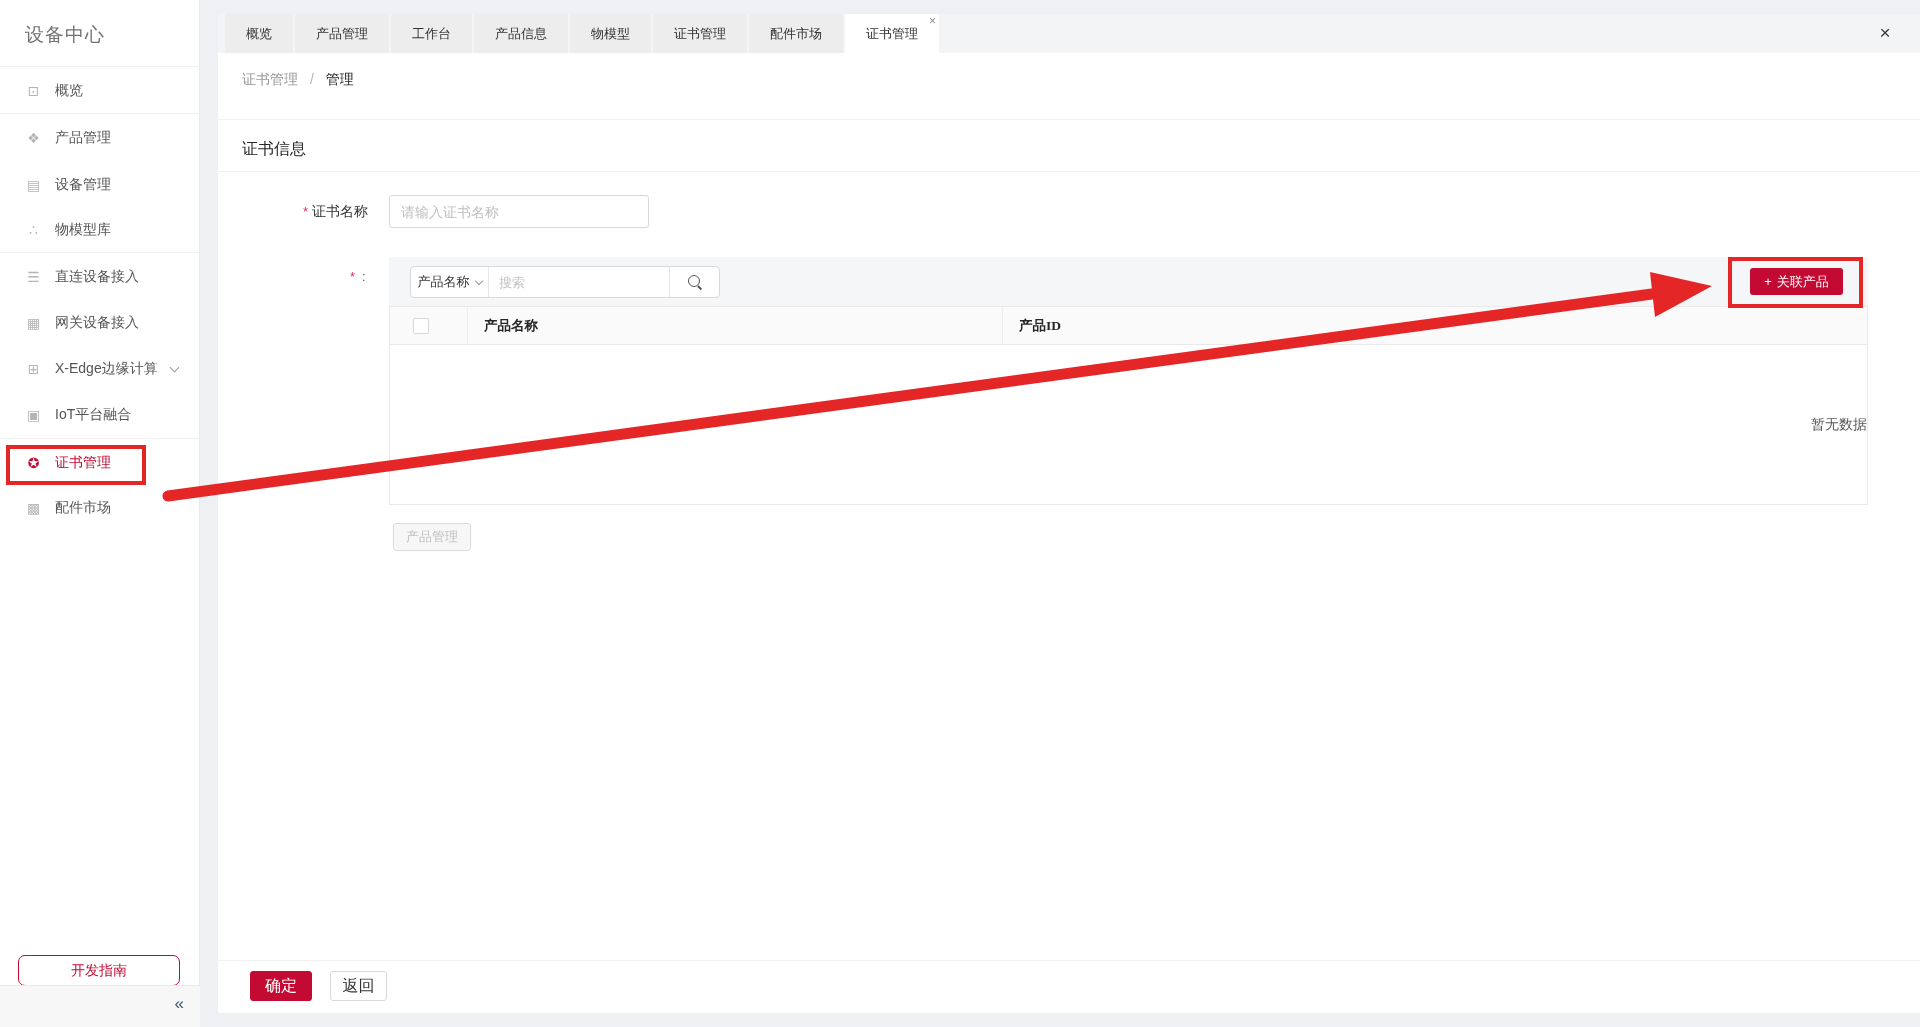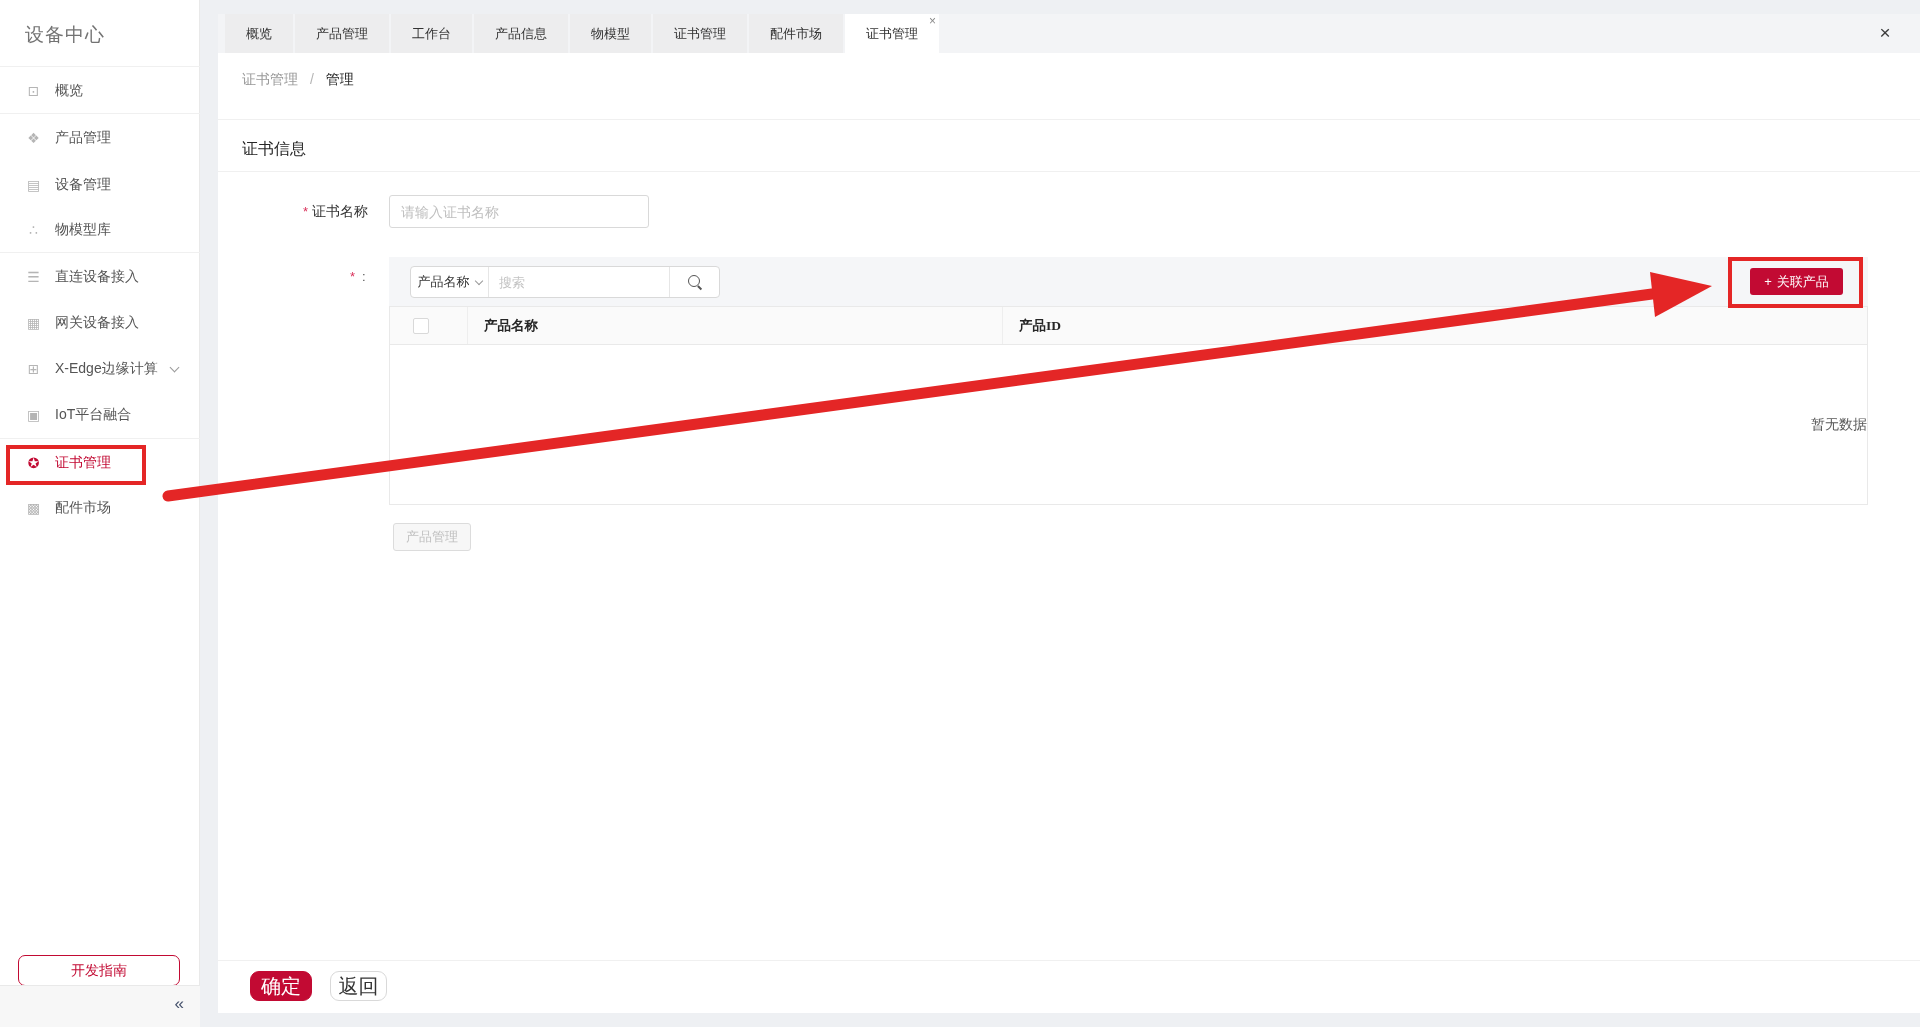--- a/index.html
+++ b/index.html
@@ -67,21 +67,21 @@
   .th.c1{width:78px;padding-left:23px;}
   .th.c2{width:535px;padding-left:16px;}
   .th.c3{width:476px;padding-left:16px;font-family:Liberation Serif, serif;}
   .th.c4{width:390px;padding-left:18px;}
   .checkbox{width:16px;height:16px;border:1px solid #d9d9d9;border-radius:2px;background:#fff;cursor:pointer;}
   .tbody{height:160px;display:flex;align-items:center;justify-content:flex-end;}
   .empty{font-size:14px;color:#595959;}
   .batch-btn{position:absolute;left:175px;top:470px;width:78px;height:28px;background:#f7f7f7;border:1px solid #dcdcdc;border-radius:3px;color:#c0c0c0;font-size:13px;}
 
   
-  .btn{position:absolute;height:30px;border-radius:9px;font-size:20px;display:flex;align-items:center;justify-content:center;cursor:pointer;}
+  .btn{position:absolute;height:30px;border-radius:3px;font-size:16px;display:flex;align-items:center;justify-content:center;cursor:pointer;}
   .btn-confirm{left:32px;top:918px;width:62px;background:var(--brand);color:#fff;border:1px solid var(--brand);}
   .btn-back{left:112px;top:918px;width:57px;background:#fff;color:#333;border:1px solid #d9d9d9;}
 
   
   .anno-box{position:absolute;border:4px solid var(--anno);z-index:60;pointer-events:none;}
   .anno1{left:6px;top:445px;width:140px;height:40px;}
   .anno2{left:1728px;top:257px;width:135px;height:51px;}
   .arrow-svg{position:absolute;left:0;top:0;z-index:59;pointer-events:none;}
 </style>
 </head>

